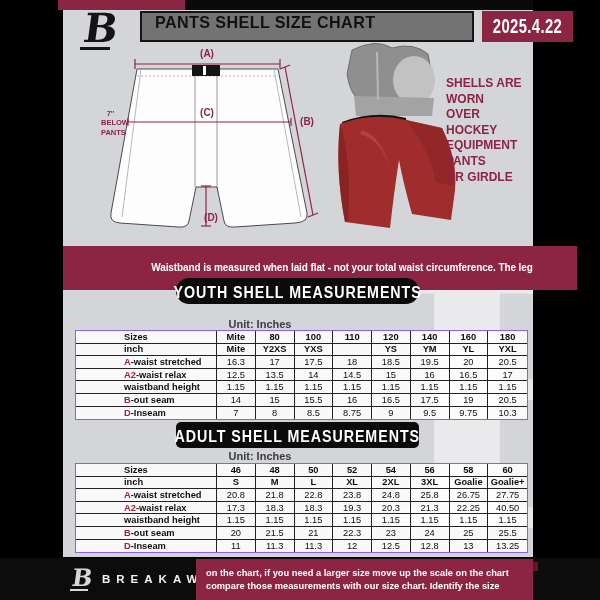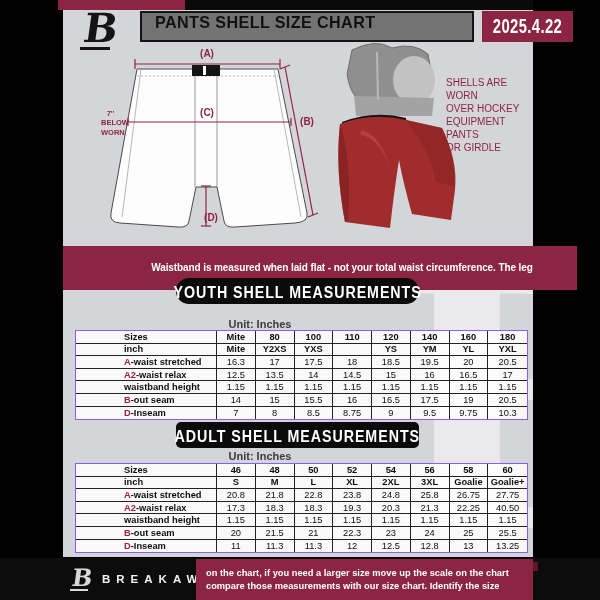--- a/index.html
+++ b/index.html
@@ -55,21 +55,21 @@
     width:28px;text-align:center;
   }
   .below-waist{
     left:74px;top:109px;width:46px;z-index:6;color:#8c2544;
     font-weight:700;font-size:7.5px;line-height:1.25;text-align:center;
   }
   .below-waist span{display:block;margin-left:27px;}
 
   .photo-note{
     left:446px;top:76px;width:84px;z-index:6;color:#8c2544;
-    font-weight:400;font-size:10px;line-height:1.3;
+    font-weight:700;font-size:12px;line-height:1.3;
   }
   .photo-note span{display:block;}
 
   
   .info-banner{
     left:63px;top:246px;width:470px;height:44px;background:#8c2544;z-index:5;
     display:flex;flex-direction:column;justify-content:center;align-items:center;padding-left:44px;
   }
   .info-banner span{
     display:block;color:#fff;font-weight:700;font-size:10px;line-height:1.38;
@@ -191,21 +191,21 @@
     <line x1="106" y1="181" x2="116" y2="181"></line>
   </g>
 </svg>
 
 <div class="abs diag-label" style="left:193px;top:48px;">(A)</div>
 <div class="abs diag-label" style="left:193px;top:107px;">(C)</div>
 <div class="abs diag-label" style="left:293px;top:116px;">(B)</div>
 <div class="abs diag-label" style="left:197px;top:212px;">(D)</div>
 <div class="abs below-waist">
   <span>7'' BELOW</span>
-  <span>WORN</span>
+  <span>PANTS</span>
 </div>
 
 <svg class="abs" style="left:332px;top:40px;z-index:5;" width="130" height="198" viewBox="0 0 130 198">
   <g>
     <path d="M 20 10 Q 44 -2 60 8 Q 82 2 96 14 L 101 42 Q 99 58 88 63 L 30 63 Q 18 55 15 34 Z" fill="#8f8f8f" stroke="#6e6e6e" stroke-width="1"></path>
     <ellipse cx="82" cy="40" rx="21" ry="24" fill="#c2c2c2"></ellipse>
     <path d="M 22 56 L 102 58 L 100 76 L 24 76 Z" fill="#a3a3a3"></path>
     <line x1="45" y1="12" x2="46" y2="60" stroke="#b8b8b8" stroke-width="2"></line>
   </g>
   <g>

